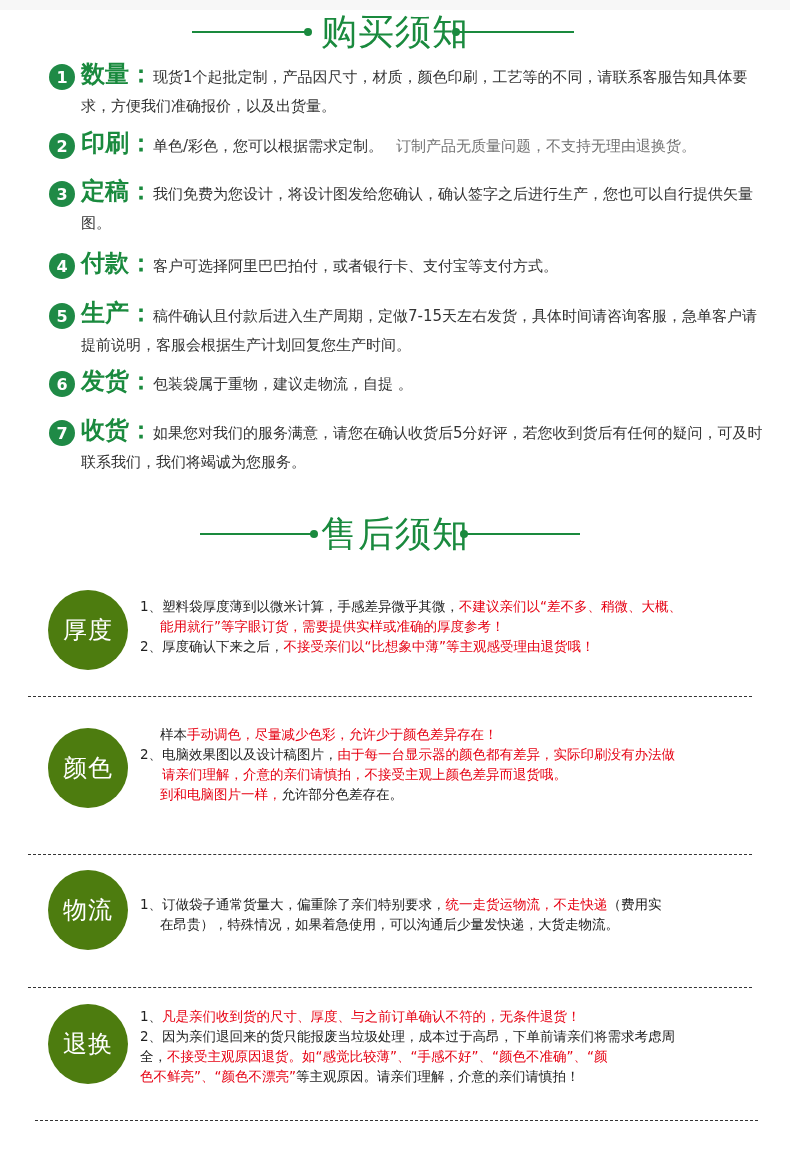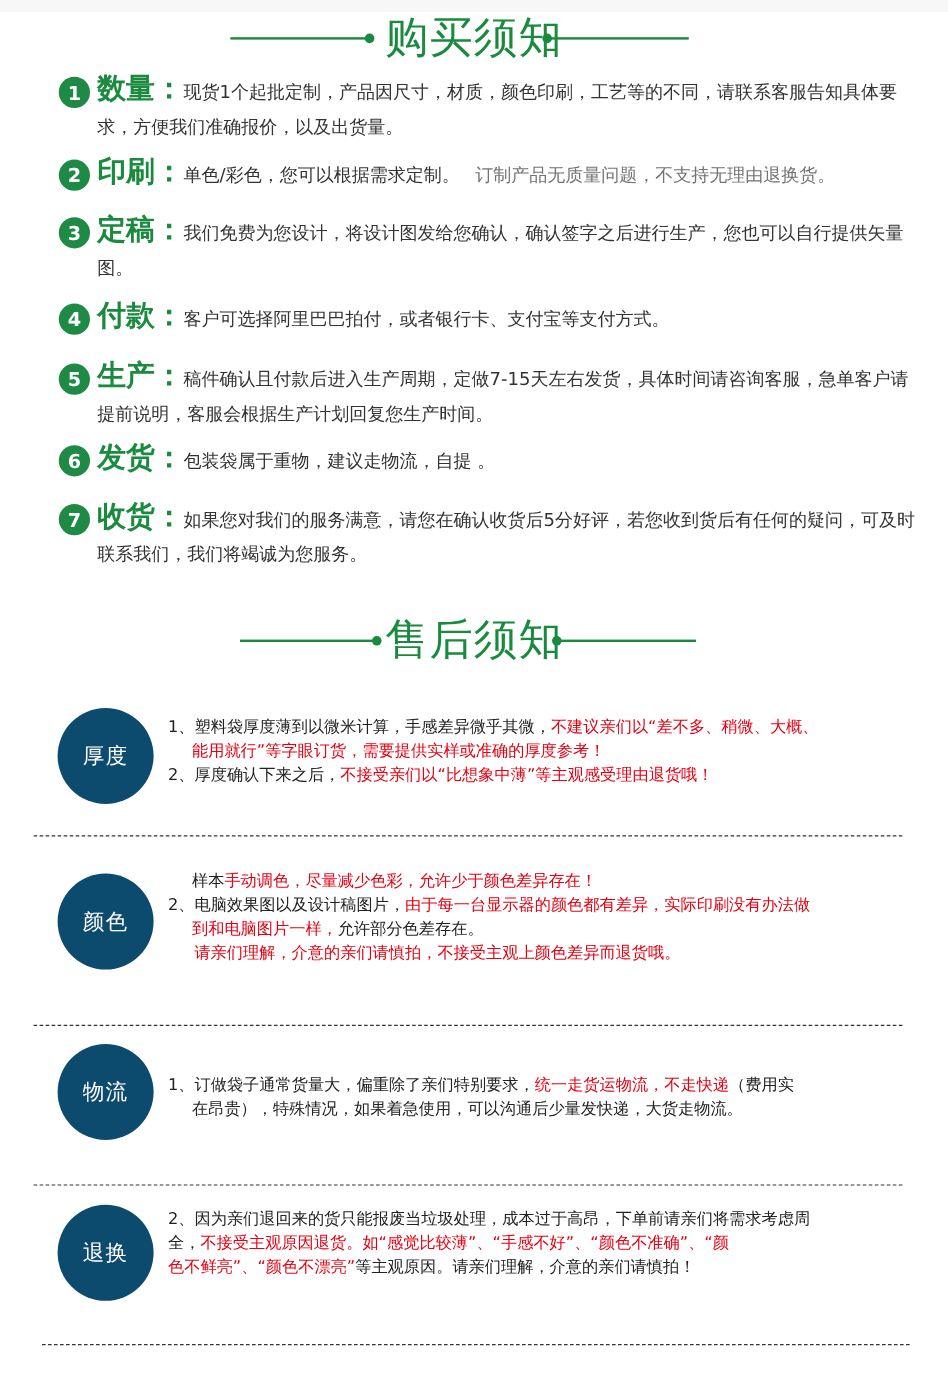--- a/index.html
+++ b/index.html
@@ -12,21 +12,21 @@
   .section-title .dot { position: absolute; top: 16px; width: 8px; height: 8px; border-radius: 50%; background: #1a8a3e; }
   .section-title .title { position: absolute; top: 0; left: 0; width: 790px; text-align: center; font-size: 36px; line-height: 40px; color: #1a8a3e; letter-spacing: 1px; }
 
   .rule { position: absolute; display: flex; align-items: flex-start; }
   .rule .num { width: 26px; height: 26px; border-radius: 50%; background: #1f8a46; color: #fff; font-size: 16px; font-weight: bold; display: flex; align-items: center; justify-content: center; margin-top: 4px; flex: 0 0 auto; }
   .rule .body { margin-left: 6px; font-size: 15px; line-height: 29px; color: #333; width: 690px; }
   .rule .label { font-size: 24px; color: #1a8a3e; font-weight: bold; }
   .rule .red { color: #737373; margin-left: 13px; }
 
   .after { position: absolute; left: 0; width: 790px; }
-  .after .badge { position: absolute; left: 48px; width: 80px; height: 80px; border-radius: 50%; background: #0c4a6e; color: #fff; font-size: 18px; display: flex; align-items: center; justify-content: center; letter-spacing: 1px; }
+  .after .badge { position: absolute; left: 48px; width: 80px; height: 80px; border-radius: 50%; background: #4d7c0f; color: #fff; font-size: 24px; display: flex; align-items: center; justify-content: center; letter-spacing: 1px; }
   .after .text { position: absolute; left: 140px; width: 620px; font-size: 13.5px; line-height: 20px; color: #222; }
   .after .text .red { color: #e60012; }
   .after .text .indent { padding-left: 20px; display: block; }
   .after .text .line-item { display: block; }
 
   .divider { position: absolute; height: 0; border-top: 1.5px dashed #333; }
 </style>
 </head>
 <body>
 
@@ -105,36 +105,37 @@
     <span class="line-item"><span>2、厚度确认下来之后，</span><span class="red">不接受亲们以“比想象中薄”等主观感受理由退货哦！</span></span>
   </div>
 </div>
 <div class="divider" style="top:696px; left:28px; width:724px;"></div>
 
 <div class="after" style="top:722px;">
   <div class="badge" style="top:6px;">颜色</div>
   <div class="text" style="top:2px;">
     <span class="line-item indent"><span>样本</span><span class="red">手动调色，尽量减少色彩，允许少于颜色差异存在！</span></span>
     <span class="line-item"><span>2、电脑效果图以及设计稿图片，</span><span class="red">由于每一台显示器的颜色都有差异，实际印刷没有办法做</span></span>
+    <span class="line-item" style="padding-left:22px;"><span class="red">请亲们理解，介意的亲们请慎拍，不接受主观上颜色差异而退货哦。</span></span>
     <span class="line-item indent"><span class="red">到和电脑图片一样，</span><span>允许部分色差存在。</span></span>
-    <span class="line-item" style="padding-left:22px;"><span class="red">请亲们理解，介意的亲们请慎拍，不接受主观上颜色差异而退货哦。</span></span>
   </div>
 </div>
 <div class="divider" style="top:854px; left:28px; width:724px;"></div>
 
 <div class="after" style="top:866px;">
   <div class="badge" style="top:4px;">物流</div>
   <div class="text" style="top:28px;">
     <span class="line-item"><span>1、订做袋子通常货量大，偏重除了亲们特别要求，</span><span class="red">统一走货运物流，不走快递</span><span>（费用实</span></span>
     <span class="line-item indent"><span>在昂贵），特殊情况，如果着急使用，可以沟通后少量发快递，大货走物流。</span></span>
   </div>
 </div>
 <div class="divider" style="top:987px; left:28px; width:724px;"></div>
 
 <div class="after" style="top:1000px;">
   <div class="badge" style="top:4px;">退换</div>
   <div class="text" style="top:6px;">
+    <span class="line-item"><span>1、</span><span class="red">凡是亲们收到货的尺寸、厚度、与之前订单确认不符的，无条件退货！</span></span>
     <span class="line-item"><span>2、因为亲们退回来的货只能报废当垃圾处理，成本过于高昂，下单前请亲们将需求考虑周</span></span>
     <span class="line-item"><span>全，</span><span class="red">不接受主观原因退货。如“感觉比较薄”、“手感不好”、“颜色不准确”、“颜</span></span>
     <span class="line-item"><span class="red">色不鲜亮”、“颜色不漂亮”</span><span>等主观原因。请亲们理解，介意的亲们请慎拍！</span></span>
   </div>
 </div>
 <div class="divider" style="top:1120px; left:35px; width:723px;"></div>
 
 </body></html>

